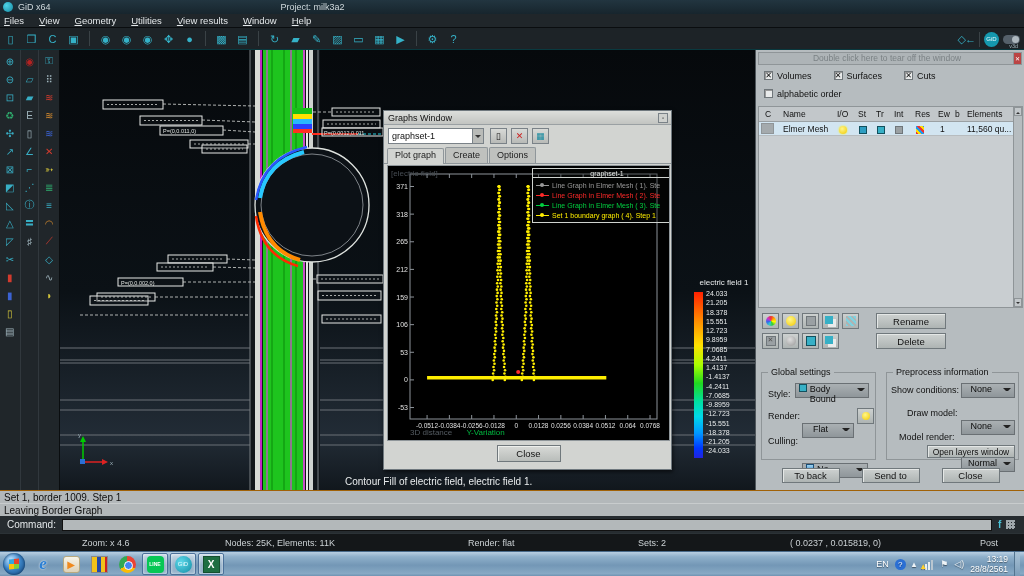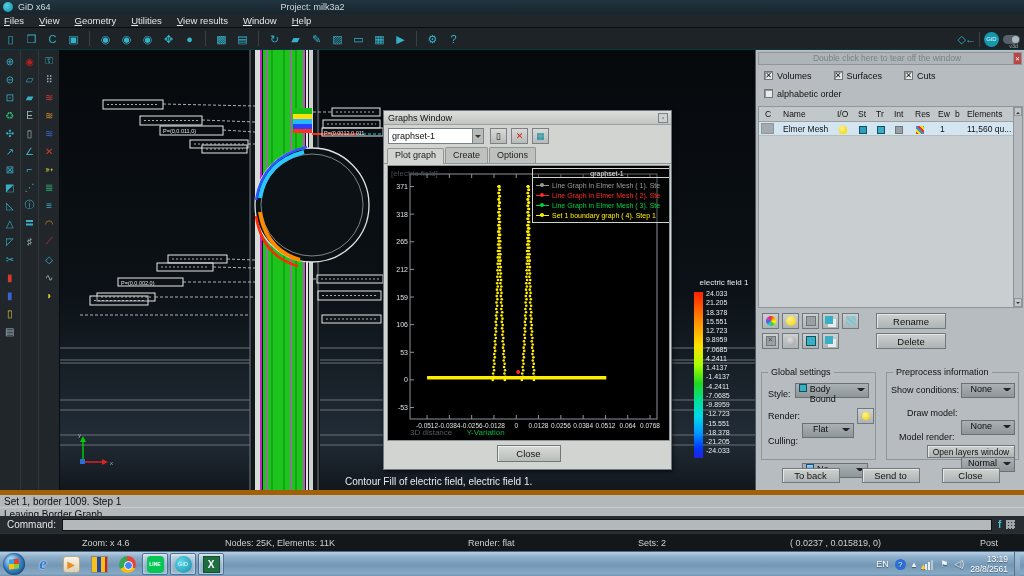--- a/index.html
+++ b/index.html
@@ -145,21 +145,21 @@
   .sel .smini{width:8px;height:8px;margin-right:3px}
   .smini.teal{background:#37b0c6;border:1px solid #12505e}
   .smini.blue{background:linear-gradient(#9fd4f0,#3d87c9);border:1px solid #1c4f78}
   #bulbbtn{width:17px;height:16px;background:linear-gradient(#cdd1d0,#aeb4b3);border:1px solid #70787c;
     display:flex;align-items:center;justify-content:center}
   #footbtns{position:absolute;left:0;top:418px;width:269px;display:flex;justify-content:center;gap:22px}
   .fbtn{min-width:58px;height:15px;background:linear-gradient(#cdd1d0,#aeb4b3);border:1px solid #70787c;
     box-shadow:inset 1px 1px 0 #e4e7e6;font-size:9.5px;display:flex;align-items:center;justify-content:center}
 
   
-  #msgbar{left:0;top:490px;width:1024px;height:26px;background:#b3b8ba;color:#0d0d0d;font-size:10px;border-top:5px solid #a16207}
+  #msgbar{left:0;top:490px;width:1024px;height:26px;background:#b3b8ba;color:#0d0d0d;font-size:10px;border-top:1px solid #a16207}
   .msgline{height:13px;line-height:13px;padding-left:4px;border-bottom:1px solid #c8cccd}
   #cmdbar{left:0;top:516px;width:1024px;height:17px;background:#262c30;display:flex;align-items:center}
   #cmdlabel{color:#e3e7e9;font-size:10px;margin-left:7px}
   #cmdinput{margin-left:6px;width:930px;height:12px;background:#b3b8ba;border:1px solid #111;font-size:9px;padding:0 3px;color:#111}
   #cmdf{margin-left:6px;color:#49c3d8;font-size:10px;font-weight:bold}
   #cmdgrid{width:9px;height:9px;margin-left:5px;background:
     repeating-linear-gradient(90deg,#9fa7ac 0 2px,transparent 2px 3px),repeating-linear-gradient(#9fa7ac 0 2px,transparent 2px 3px)}
   #statusbar{left:0;top:533px;width:1024px;height:18px;background:#141719;color:#ccd2d5;font-size:9px;border-top:1px solid #2b3236}
   #statusbar span{position:absolute;top:4px;white-space:nowrap}
 

